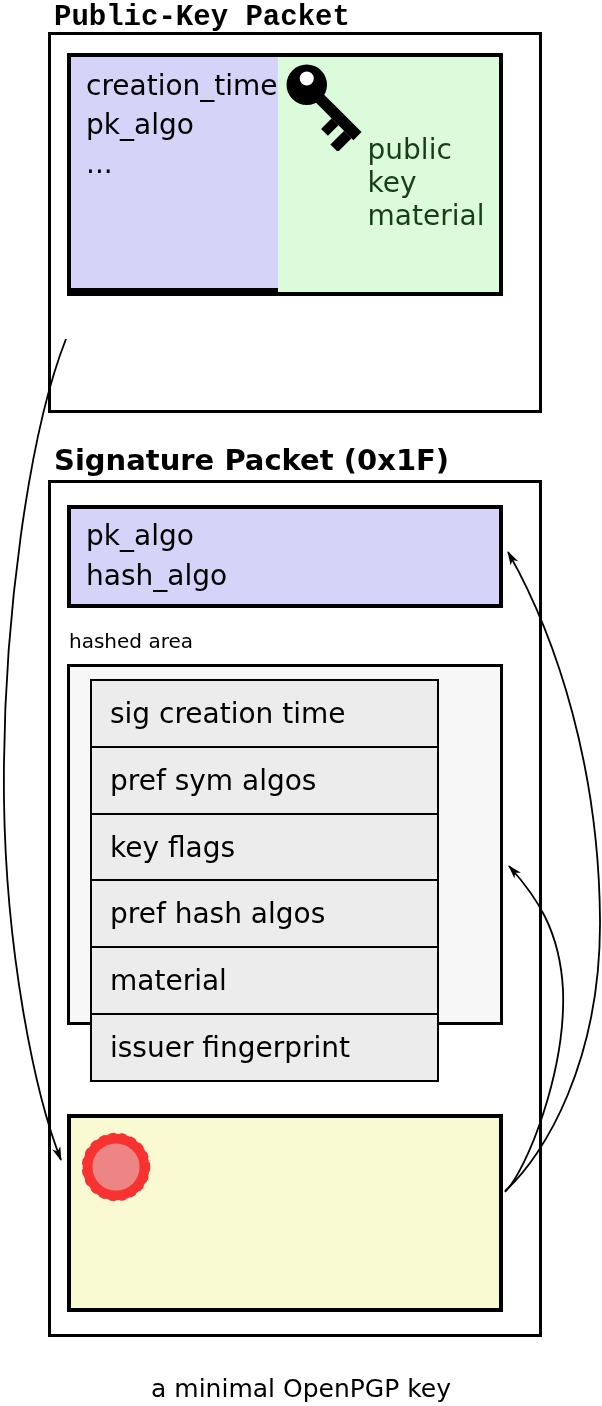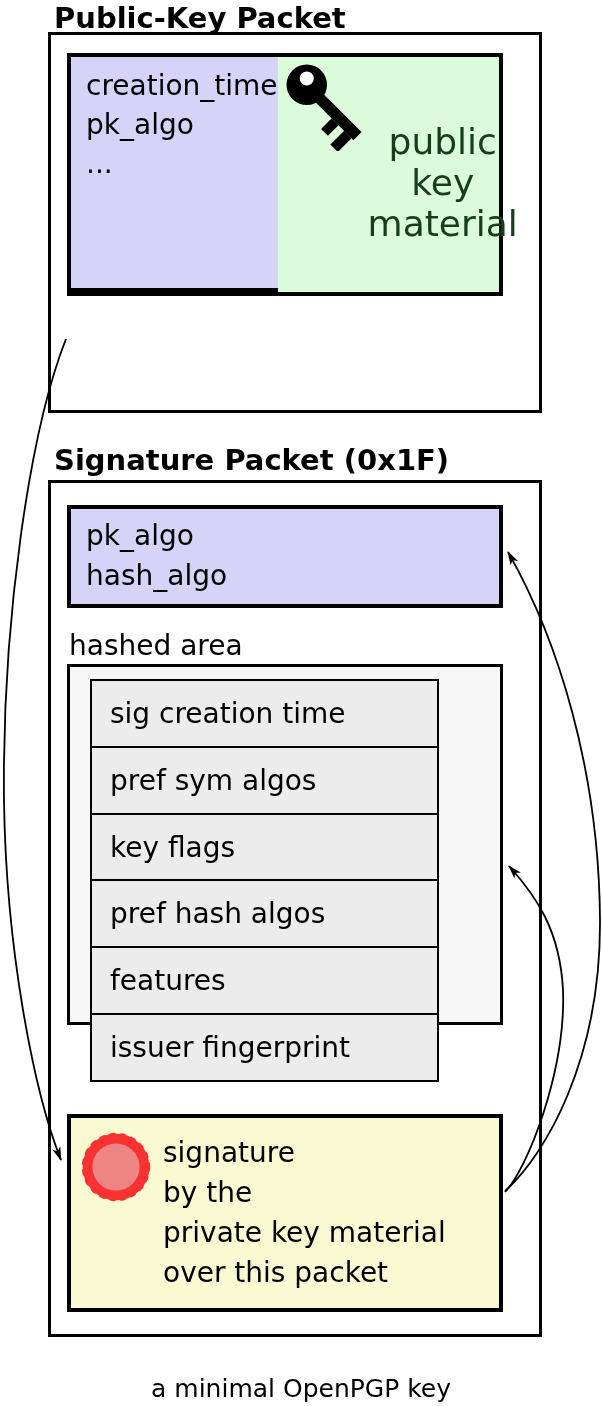--- a/index.html
+++ b/index.html
@@ -3,42 +3,42 @@
 <meta charset="utf-8">
 <style>
   html,body { margin:0; padding:0; background:#fff; }
   .canvas {
     position:relative; width:602px; height:1406px; background:#fff;
     font-family:"DejaVu Sans", sans-serif; color:#000; overflow:hidden;
   }
   .canvas * { box-sizing:border-box; }
 
   .title { position:absolute; font-weight:bold; font-size:29px; white-space:nowrap; }
-  .t1 { left:54px; top:1px; }
+  .t1 { left:54px; top:1px;font-family:Liberation Mono, monospace; }
   .t2 { left:54px; top:443px; }
 
   .outer { position:absolute; border:3px solid #000; background:#fff; }
   .pkp  { left:48px; top:32px;  width:494px; height:381px; }
   .sigp { left:48px; top:480px; width:494px; height:857px; }
 
   
   .pk-stack { position:absolute; left:67px; top:53px; width:436px; height:243px;
               border:4px solid #000; display:flex; }
   .pk-fields { background:var(--lavender); border-bottom:4px solid #000;
                flex:0 0 135px; padding:9px 0 0 15px; font-size:28px; line-height:39px; }
   .pk-green { background:var(--green); flex:1; position:relative; }
   .key-svg  { position:absolute; left:5px; top:2px; width:88px; height:92px; }
   .green-label { position:absolute; left:90px; top:16px; bottom:0;
-                 display:flex; align-items:center; font-size:36px; color:var(--green-text);text-align:center; }
+                 display:flex; align-items:center; font-size:28px; color:var(--green-text); }
 
   
   .sig-lav { position:absolute; left:67px; top:505px; width:436px; height:103px;
              border:4px solid #000; background:var(--lavender);
              padding:7px 0 0 15px; font-size:28px; line-height:40px; }
-  .hashed-label { position:absolute; left:69px; top:629px; font-size:28px; }
+  .hashed-label { position:absolute; left:69px; top:629px; font-size:20px; }
   .hashed-box { position:absolute; left:67px; top:664px; width:436px; height:361px;
                 border:3px solid #000; background:var(--hashed-bg); }
   .subpkt-table { position:absolute; left:20px; top:12px; width:349px; height:403px;
                   border:2px solid #000; display:flex; flex-direction:column; }
   .subpkt-row { flex:1; background:var(--row-bg); border-bottom:2px solid #000;
                 font-size:28px; display:flex; align-items:center; padding-left:18px; }
   .subpkt-row:last-child { border-bottom:none; }
 
   .sig-yellow { position:absolute; left:67px; top:1114px; width:436px; height:198px;
                 border:4px solid #000; background:var(--yellow); }
@@ -93,36 +93,30 @@
   </div>
 
   <div class="hashed-label">hashed area</div>
 
   <div class="hashed-box">
     <div class="subpkt-table">
       <div class="subpkt-row">sig creation time</div>
       <div class="subpkt-row">pref sym algos</div>
       <div class="subpkt-row">key flags</div>
       <div class="subpkt-row">pref hash algos</div>
-      <div class="subpkt-row">features</div>
+      <div class="subpkt-row">material</div>
       <div class="subpkt-row">issuer fingerprint</div>
     </div>
   </div>
 
   <div class="sig-yellow">
     <svg class="seal-svg" viewBox="0 0 90 90">
       <circle class="seal-ring" cx="45" cy="45" r="32"></circle>
       <circle class="seal-burr" cx="45" cy="45" r="36" stroke-dasharray="3.5 8.2"></circle>
     </svg>
-    <div class="sig-lines">
-      <div>signature</div>
-      <div>by the</div>
-      <div>private key material</div>
-      <div>over this packet</div>
-    </div>
   </div>
 
   <svg class="arrows">
     <defs>
       <marker id="ah" markerWidth="16" markerHeight="12" refX="13" refY="5" orient="auto" markerUnits="userSpaceOnUse">
         <path d="M0,0.6 L14,5 L0,9.4 L3.8,5 z" fill="#000"></path>
       </marker>
     </defs>
     <path class="arrow-path" d="M 66 339 C 30 430, 2 620, 4 800 C 6 950, 34 1092, 61 1160" marker-end="url(#ah)"></path>
     <path class="arrow-path" d="M 505 1191 C 545 1155, 601 1060, 600 920 C 599 770, 558 640, 508 552" marker-end="url(#ah)"></path>

